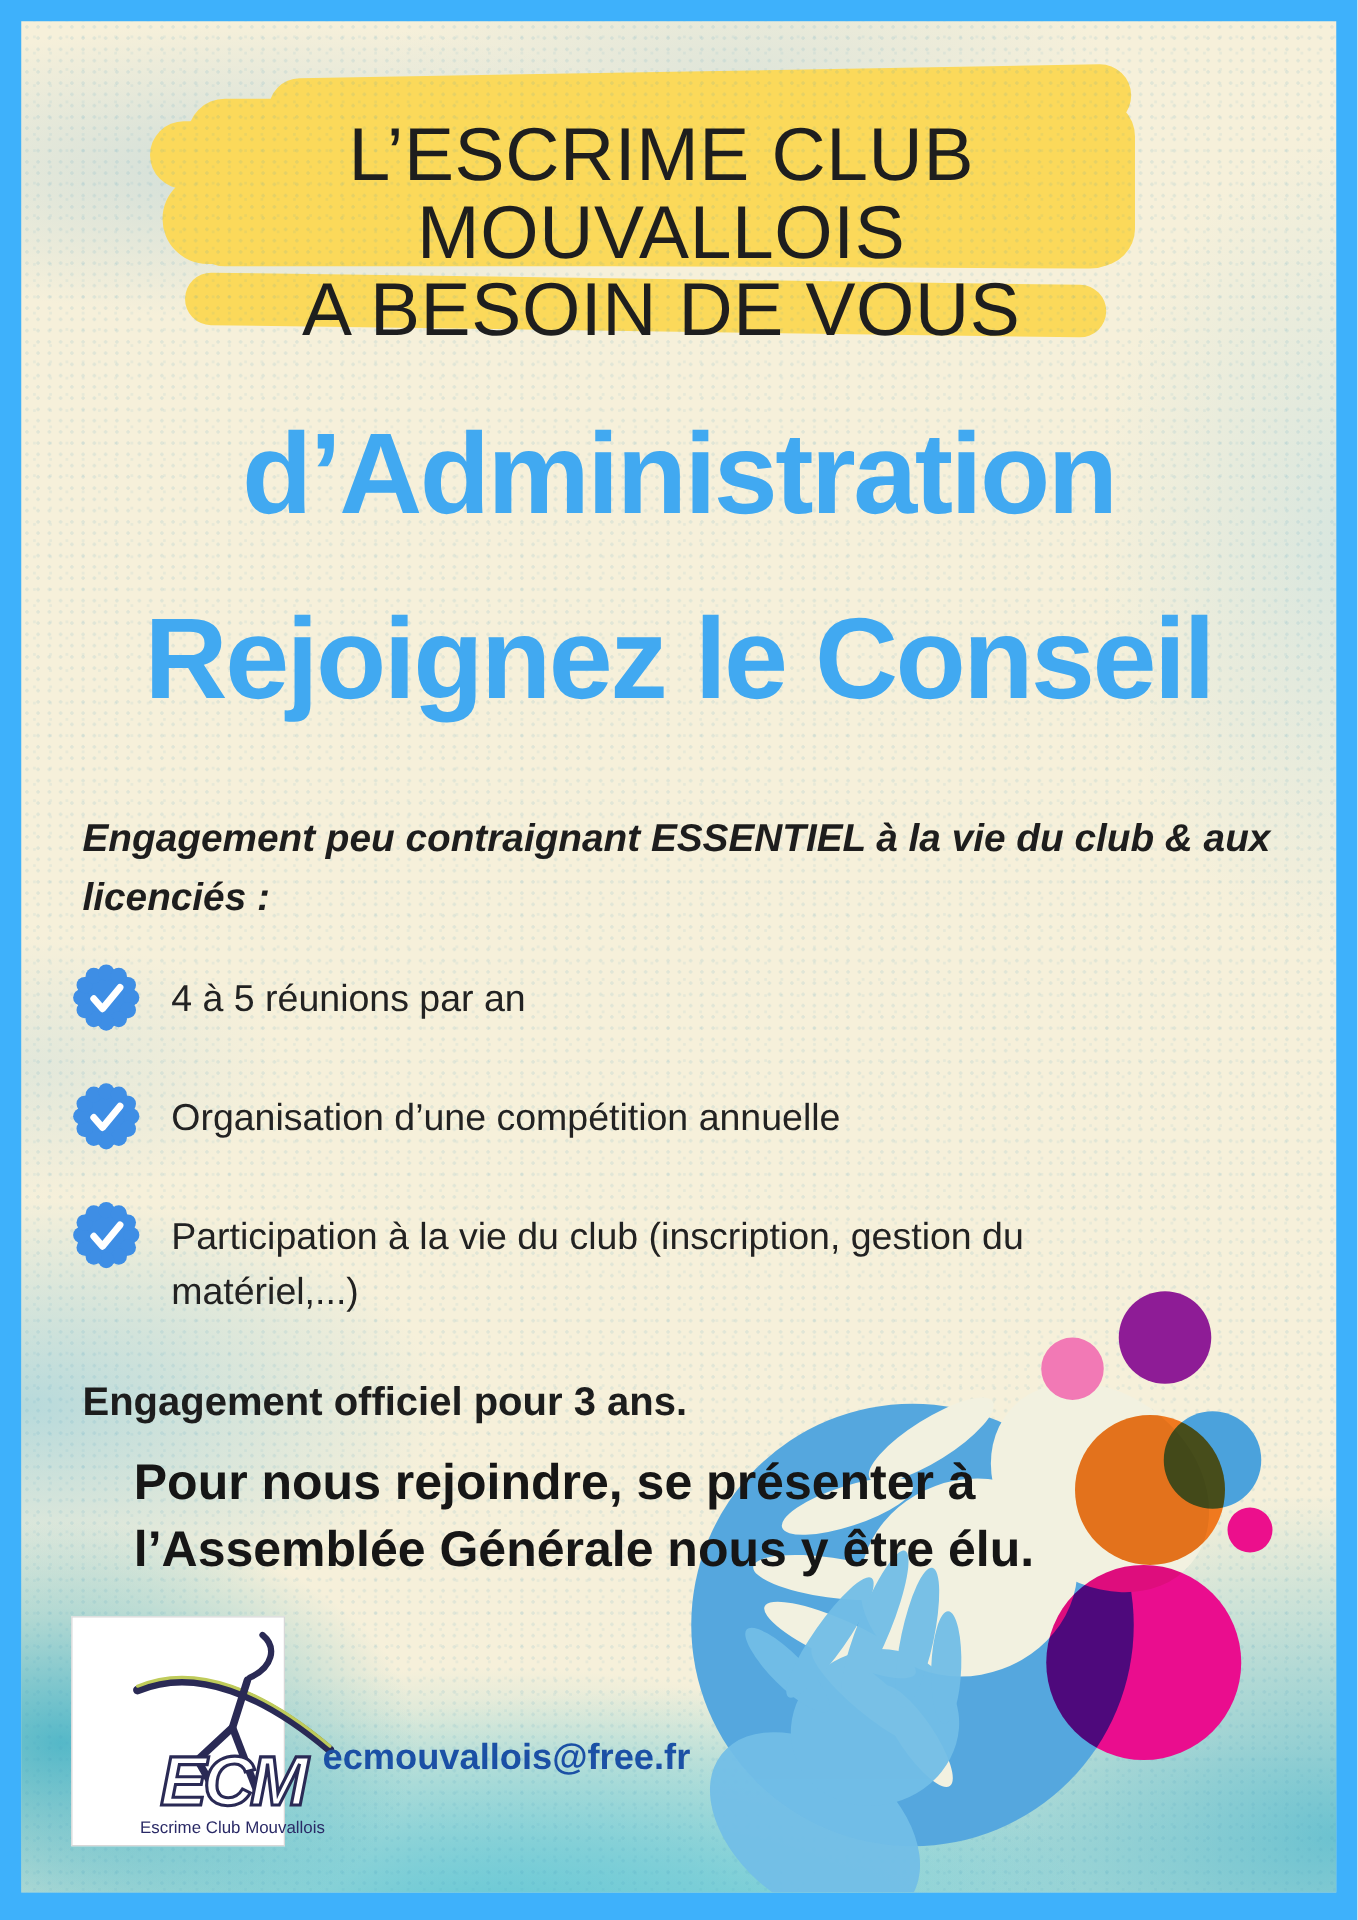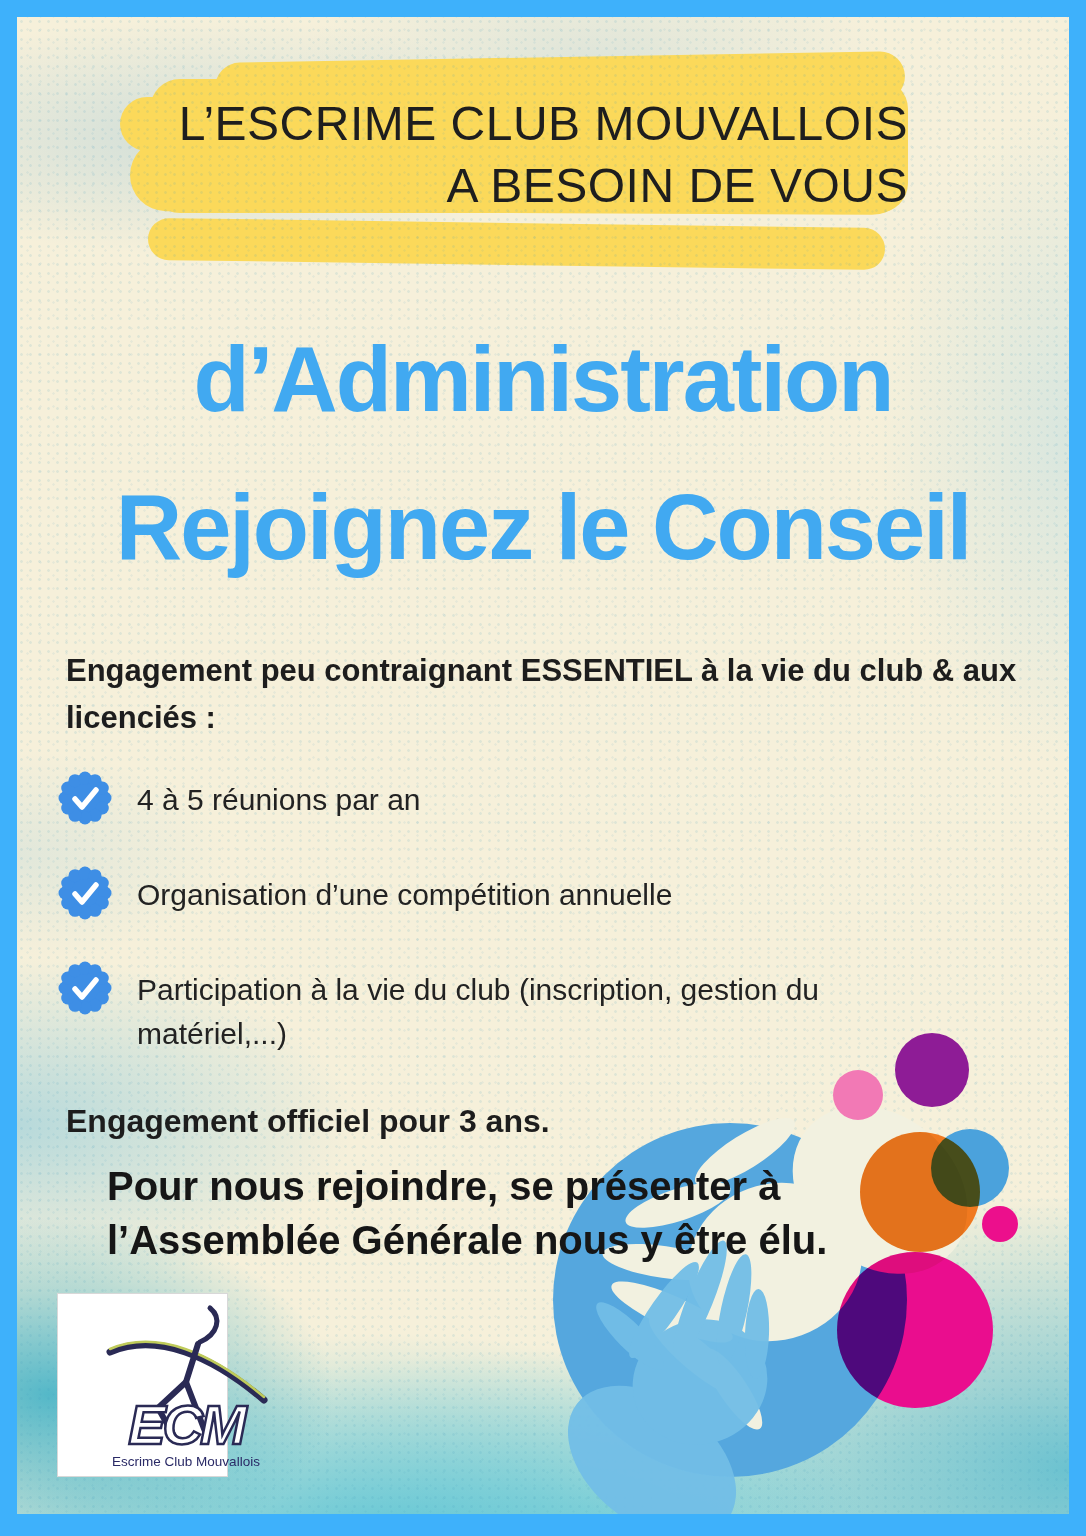--- a/index.html
+++ b/index.html
@@ -37,34 +37,34 @@
   .abs{position:absolute;}
   
   .stroke{position:absolute;background:#FBD95A;}
   .b-top   {left:198px; top:40px;  width:690px; height:50px; border-radius:25px; transform:rotate(-1deg);}
   .b-left  {left:103px; top:80px;  width:260px; height:54px; border-radius:27px;}
   .b-main  {left:133px; top:62px;  width:758px; height:134px;border-radius:30px;}
   .b-mid   {left:113px; top:124px; width:778px; height:72px; border-radius:36px; transform:rotate(.3deg);}
   .b-bot   {left:131px; top:206px; width:737px; height:42px; border-radius:21px; transform:rotate(.8deg);}
   .banner-text{
     left:133px; top:76px; width:758px; z-index:4;
-    text-align:right; font-size:48px; line-height:62px;
+    text-align:center; font-size:60px; line-height:62px;
     color:#1E1E1E; letter-spacing:.5px;
   }
   
   .title{
     left:0; top:288px; width:1052px; z-index:4;
     text-align:center; font-weight:bold;
     font-size:92px; line-height:148px; letter-spacing:-2px;
     color:#41A9F1; white-space:nowrap;
   }
   
   .intro{
     left:49px; top:630px; width:960px; z-index:4;
-    font-size:31px; line-height:47px; font-weight:bold; color:#1D1D1D;
+    font-size:31px; line-height:47px; font-weight:bold; color:#1D1D1D;font-style:italic;
   }
   .bullet-row{position:absolute; left:41px; z-index:4;}
   .bullet-row .badge{position:absolute; left:0; top:0; width:54px; height:54px;}
   .bullet-text{
     position:absolute; left:79px; top:7px; width:810px;
     font-size:30px; line-height:44px; color:#222; font-weight:normal;
   }
   .r1{top:754px;} .r2{top:849px;} .r3{top:944px;}
   .commitment{
     left:49px; top:1086px; z-index:4;
@@ -228,17 +228,18 @@
           <path d="M 8 55 C 55 35, 110 59, 162 103" fill="none" stroke="#BFCB5A" stroke-width="2.5" stroke-linecap="round"></path>
           <path d="M 108 14 C 120 24, 116 40, 98 48" fill="none" stroke="#2A2A55" stroke-width="5" stroke-linecap="round"></path>
           <path d="M 96 50 L 84 88 L 56 114 L 72 142" fill="none" stroke="#2A2A55" stroke-width="6" stroke-linecap="round" stroke-linejoin="round"></path>
           <path d="M 84 88 L 104 140" fill="none" stroke="#2A2A55" stroke-width="6" stroke-linecap="round"></path>
         </g>
         <text x="84" y="150" text-anchor="middle" font-family="Liberation Sans, sans-serif" font-size="56" font-weight="bold" font-style="italic" letter-spacing="-3" fill="#FFFFFF" stroke="#2A2A55" stroke-width="2.5">ECM</text>
         <text x="84" y="172" text-anchor="middle" font-family="Liberation Sans, sans-serif" font-size="13.5" fill="#2A2A66">Escrime Club Mouvallois</text>
       </svg>
     </div>
 
+    <div class="abs contact email">ecmouvallois@free.fr</div>
     <div class="abs contact phone">07 83 63 67 42</div>
 
     <div class="speckle"></div>
   </div>
 </div>
 
 </body></html>

